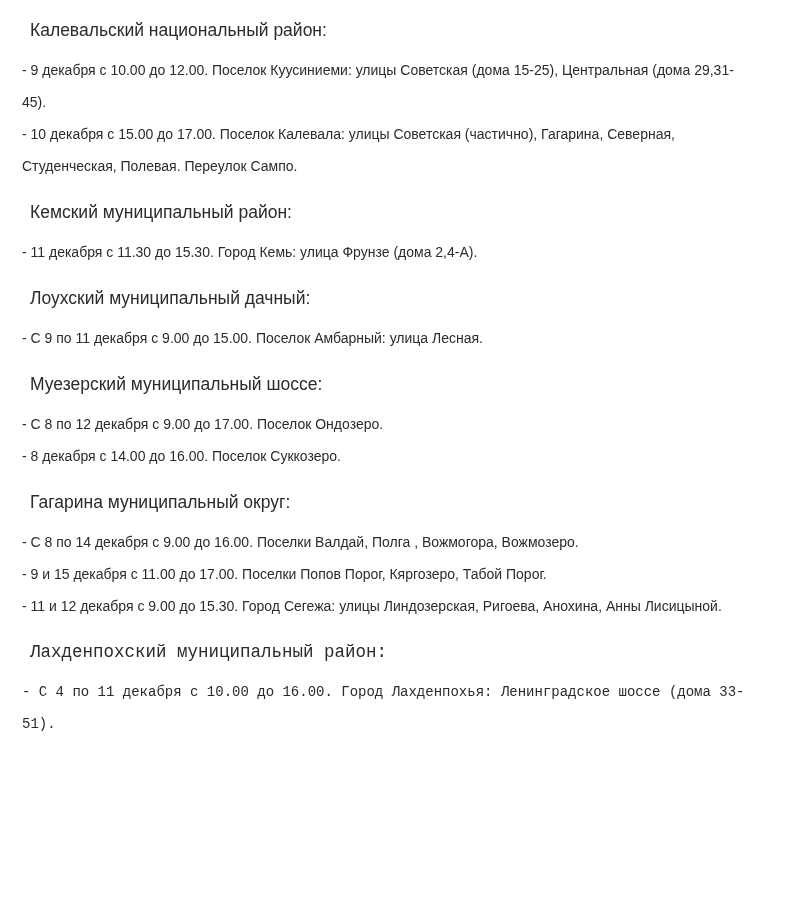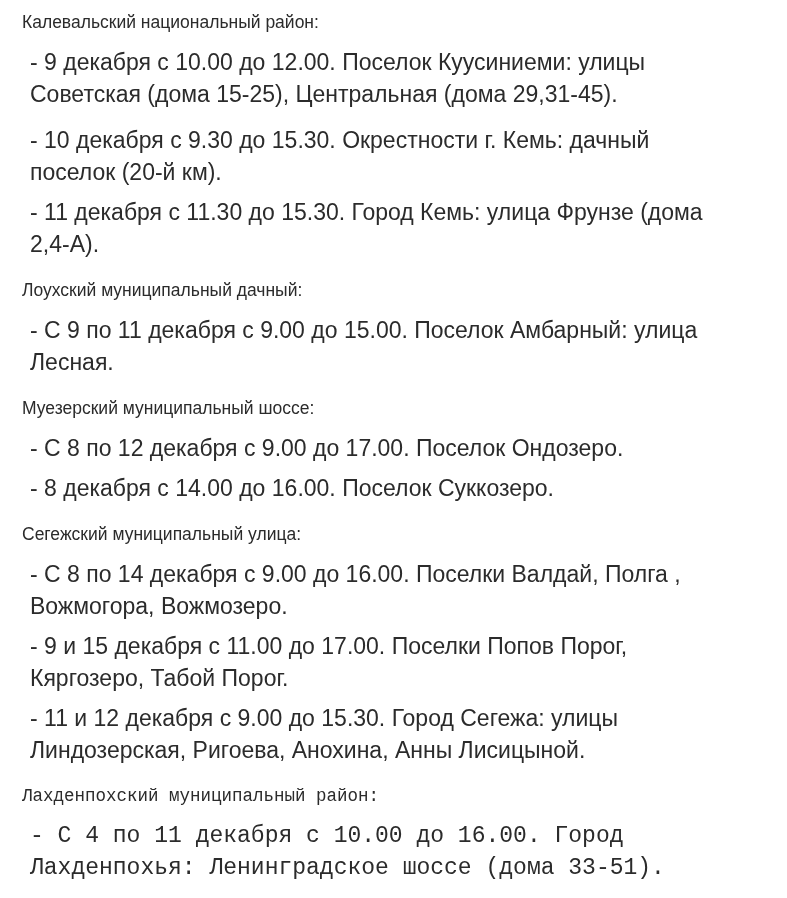--- a/index.html
+++ b/index.html
@@ -28,57 +28,58 @@
   }
   .section:last-child {
     margin-bottom: 0;
     font-family: Liberation Mono, monospace;
   }
   .section-heading {
     font-size: 17.5px;
     line-height: 32px;
     font-weight: 400;
     color: #2b2b2b;
-    margin: 0;
+    margin: 8px;
     white-space: nowrap;
   }
   .entry {
-    font-size: 23px;
+    font-size: 14px;
     line-height: 32px;
     font-weight: 400;
     color: #2b2b2b;
-    margin: 8px;
+    margin: 0;
     text-align: left;
     hyphens: none;
   }
 </style>
 </head>
 <body>
 
 <div class="page">
   <div id="sections-root">
       <div class="section">
         <p class="section-heading">Калевальский национальный район:</p>
         <p class="entry">- 9 декабря с 10.00 до 12.00. Поселок Куусиниеми: улицы Советская (дома 15-25), Центральная (дома 29,31-45).</p>
+        <p class="entry">- 10 декабря с 15.00 до 17.00. Поселок Калевала: улицы Советская (частично), Гагарина, Северная, Студенческая, Полевая. Переулок Сампо.</p>
       </div>
       <div class="section">
-        <p class="entry">- 10 декабря с 9.30 до 15.30. Окрестности г. Кемь: дачный поселок (20-й км).</p>
+        <p class="section-heading">Кемский муниципальный район:</p>
         <p class="entry">- 11 декабря с 11.30 до 15.30. Город Кемь: улица Фрунзе (дома 2,4-А).</p>
       </div>
       <div class="section">
         <p class="section-heading">Лоухский муниципальный дачный:</p>
         <p class="entry">- С 9 по 11 декабря с 9.00 до 15.00. Поселок Амбарный: улица Лесная.</p>
       </div>
       <div class="section">
         <p class="section-heading">Муезерский муниципальный шоссе:</p>
         <p class="entry">- С 8 по 12 декабря с 9.00 до 17.00. Поселок Ондозеро.</p>
         <p class="entry">- 8 декабря с 14.00 до 16.00. Поселок Суккозеро.</p>
       </div>
       <div class="section">
-        <p class="section-heading">Сегежский муниципальный улица:</p>
+        <p class="section-heading">Гагарина муниципальный округ:</p>
         <p class="entry">- С 8 по 14 декабря с 9.00 до 16.00. Поселки Валдай, Полга , Вожмогора, Вожмозеро.</p>
         <p class="entry">- 9 и 15 декабря с 11.00 до 17.00. Поселки Попов Порог, Кяргозеро, Табой Порог.</p>
         <p class="entry">- 11 и 12 декабря с 9.00 до 15.30. Город Сегежа: улицы Линдозерская, Ригоева, Анохина, Анны Лисицыной.</p>
       </div>
       <div class="section">
         <p class="section-heading">Лахденпохский муниципальный район:</p>
         <p class="entry">- С 4 по 11 декабря с 10.00 до 16.00. Город Лахденпохья: Ленинградское шоссе (дома 33-51).</p>
       </div>
     </div>
 </div>

